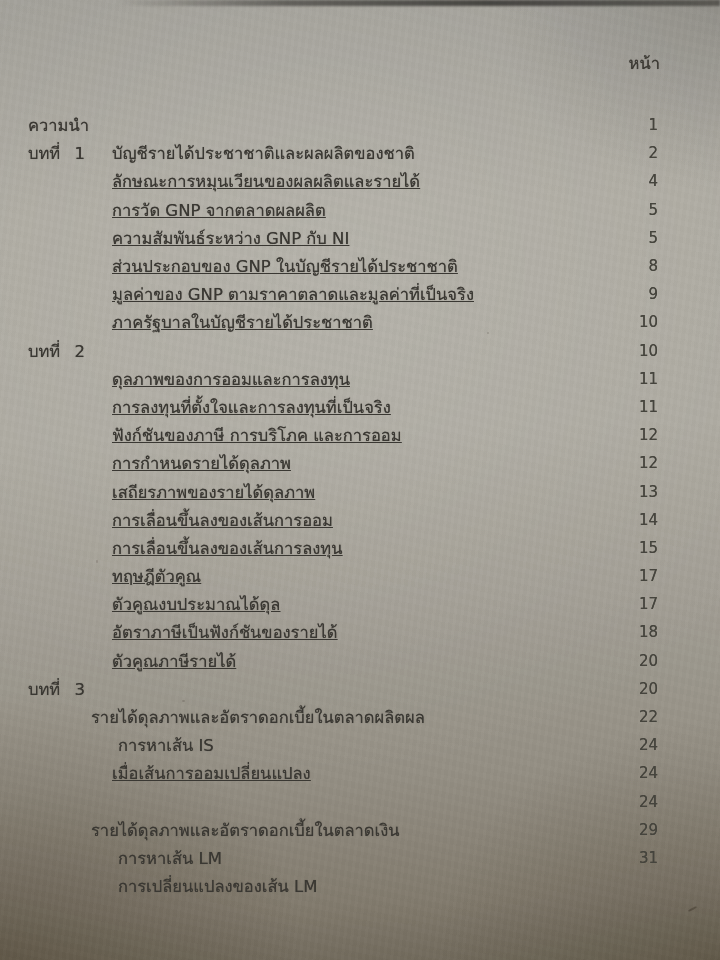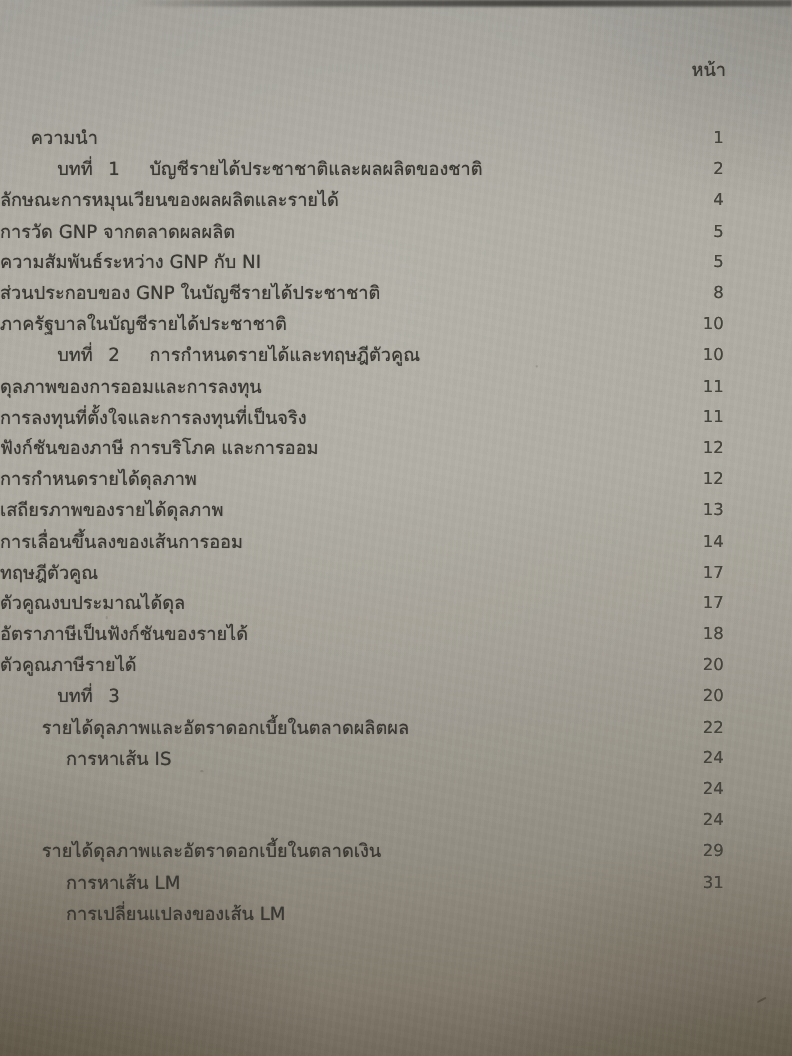--- a/index.html
+++ b/index.html
@@ -45,25 +45,25 @@
     font-size:16.5px;color:#3a3833;
     text-shadow:0 0 0.7px rgba(56,52,46,0.8);
     white-space:nowrap;
   }
   .row .pg{
     position:absolute;right:62px;width:48px;text-align:right;
     font-size:15px;color:#45443d;
     text-shadow:0 0 0.6px rgba(60,58,50,0.75);
   }
   .row{position:relative;}
-  .chp{display:inline-block;width:84px;word-spacing:9px;margin-left:24px;}
+  .chp{display:inline-block;width:84px;word-spacing:9px;}
   .lv0{padding-left:28px;}
-  .lv1{padding-left:38px;}
-  .lv2{}
-  .lv3{padding-left:60px;}
+  .lv1{padding-left:91px;}
+  .lv2{padding-left:112px;text-decoration:underline;}
+  .lv3{padding-left:118px;}
 </style>
 </head>
 <body>
 
 <div class="grain"></div>
 <div class="top-edge"></div>
 <div class="speck s1"></div>
 <div class="speck s2"></div>
 <div class="speck s3"></div>
 <div class="speck s4"></div>
@@ -96,26 +96,30 @@
     <span class="lbl">ความสัมพันธ์ระหว่าง GNP กับ NI</span>
     <span class="pg">5</span>
   </div>
     <div class="row lv2">
 
     <span class="lbl">ส่วนประกอบของ GNP ในบัญชีรายได้ประชาชาติ</span>
     <span class="pg">8</span>
   </div>
     <div class="row lv2">
 
+    <span class="lbl">มูลค่าของ GNP ตามราคาตลาดและมูลค่าที่เป็นจริง</span>
+    <span class="pg">9</span>
+  </div>
+    <div class="row lv2">
+
     <span class="lbl">ภาครัฐบาลในบัญชีรายได้ประชาชาติ</span>
     <span class="pg">10</span>
   </div>
     <div class="row lv0">
     <span class="chp">บทที่ 2</span>
-    <span class="lbl">การกำหนดรายได้และทฤษฎีตัวคูณ</span>
     <span class="pg">10</span>
   </div>
     <div class="row lv2">
 
     <span class="lbl">ดุลภาพของการออมและการลงทุน</span>
     <span class="pg">11</span>
   </div>
     <div class="row lv2">
 
     <span class="lbl">การลงทุนที่ตั้งใจและการลงทุนที่เป็นจริง</span>
@@ -136,20 +140,25 @@
     <span class="lbl">เสถียรภาพของรายได้ดุลภาพ</span>
     <span class="pg">13</span>
   </div>
     <div class="row lv2">
 
     <span class="lbl">การเลื่อนขึ้นลงของเส้นการออม</span>
     <span class="pg">14</span>
   </div>
     <div class="row lv2">
 
+    <span class="lbl">การเลื่อนขึ้นลงของเส้นการลงทุน</span>
+    <span class="pg">15</span>
+  </div>
+    <div class="row lv2">
+
     <span class="lbl">ทฤษฎีตัวคูณ</span>
     <span class="pg">17</span>
   </div>
     <div class="row lv2">
 
     <span class="lbl">ตัวคูณงบประมาณได้ดุล</span>
     <span class="pg">17</span>
   </div>
     <div class="row lv2">
 
@@ -170,20 +179,21 @@
     <span class="lbl">รายได้ดุลภาพและอัตราดอกเบี้ยในตลาดผลิตผล</span>
     <span class="pg">22</span>
   </div>
     <div class="row lv3">
 
     <span class="lbl">การหาเส้น IS</span>
     <span class="pg">24</span>
   </div>
     <div class="row lv2">
 
+    <span class="lbl">เมื่อเส้นการออมเปลี่ยนแปลง</span>
     <span class="pg">24</span>
   </div>
     <div class="row lv2">
 
     <span class="pg">24</span>
   </div>
     <div class="row lv1">
 
     <span class="lbl">รายได้ดุลภาพและอัตราดอกเบี้ยในตลาดเงิน</span>
     <span class="pg">29</span>

